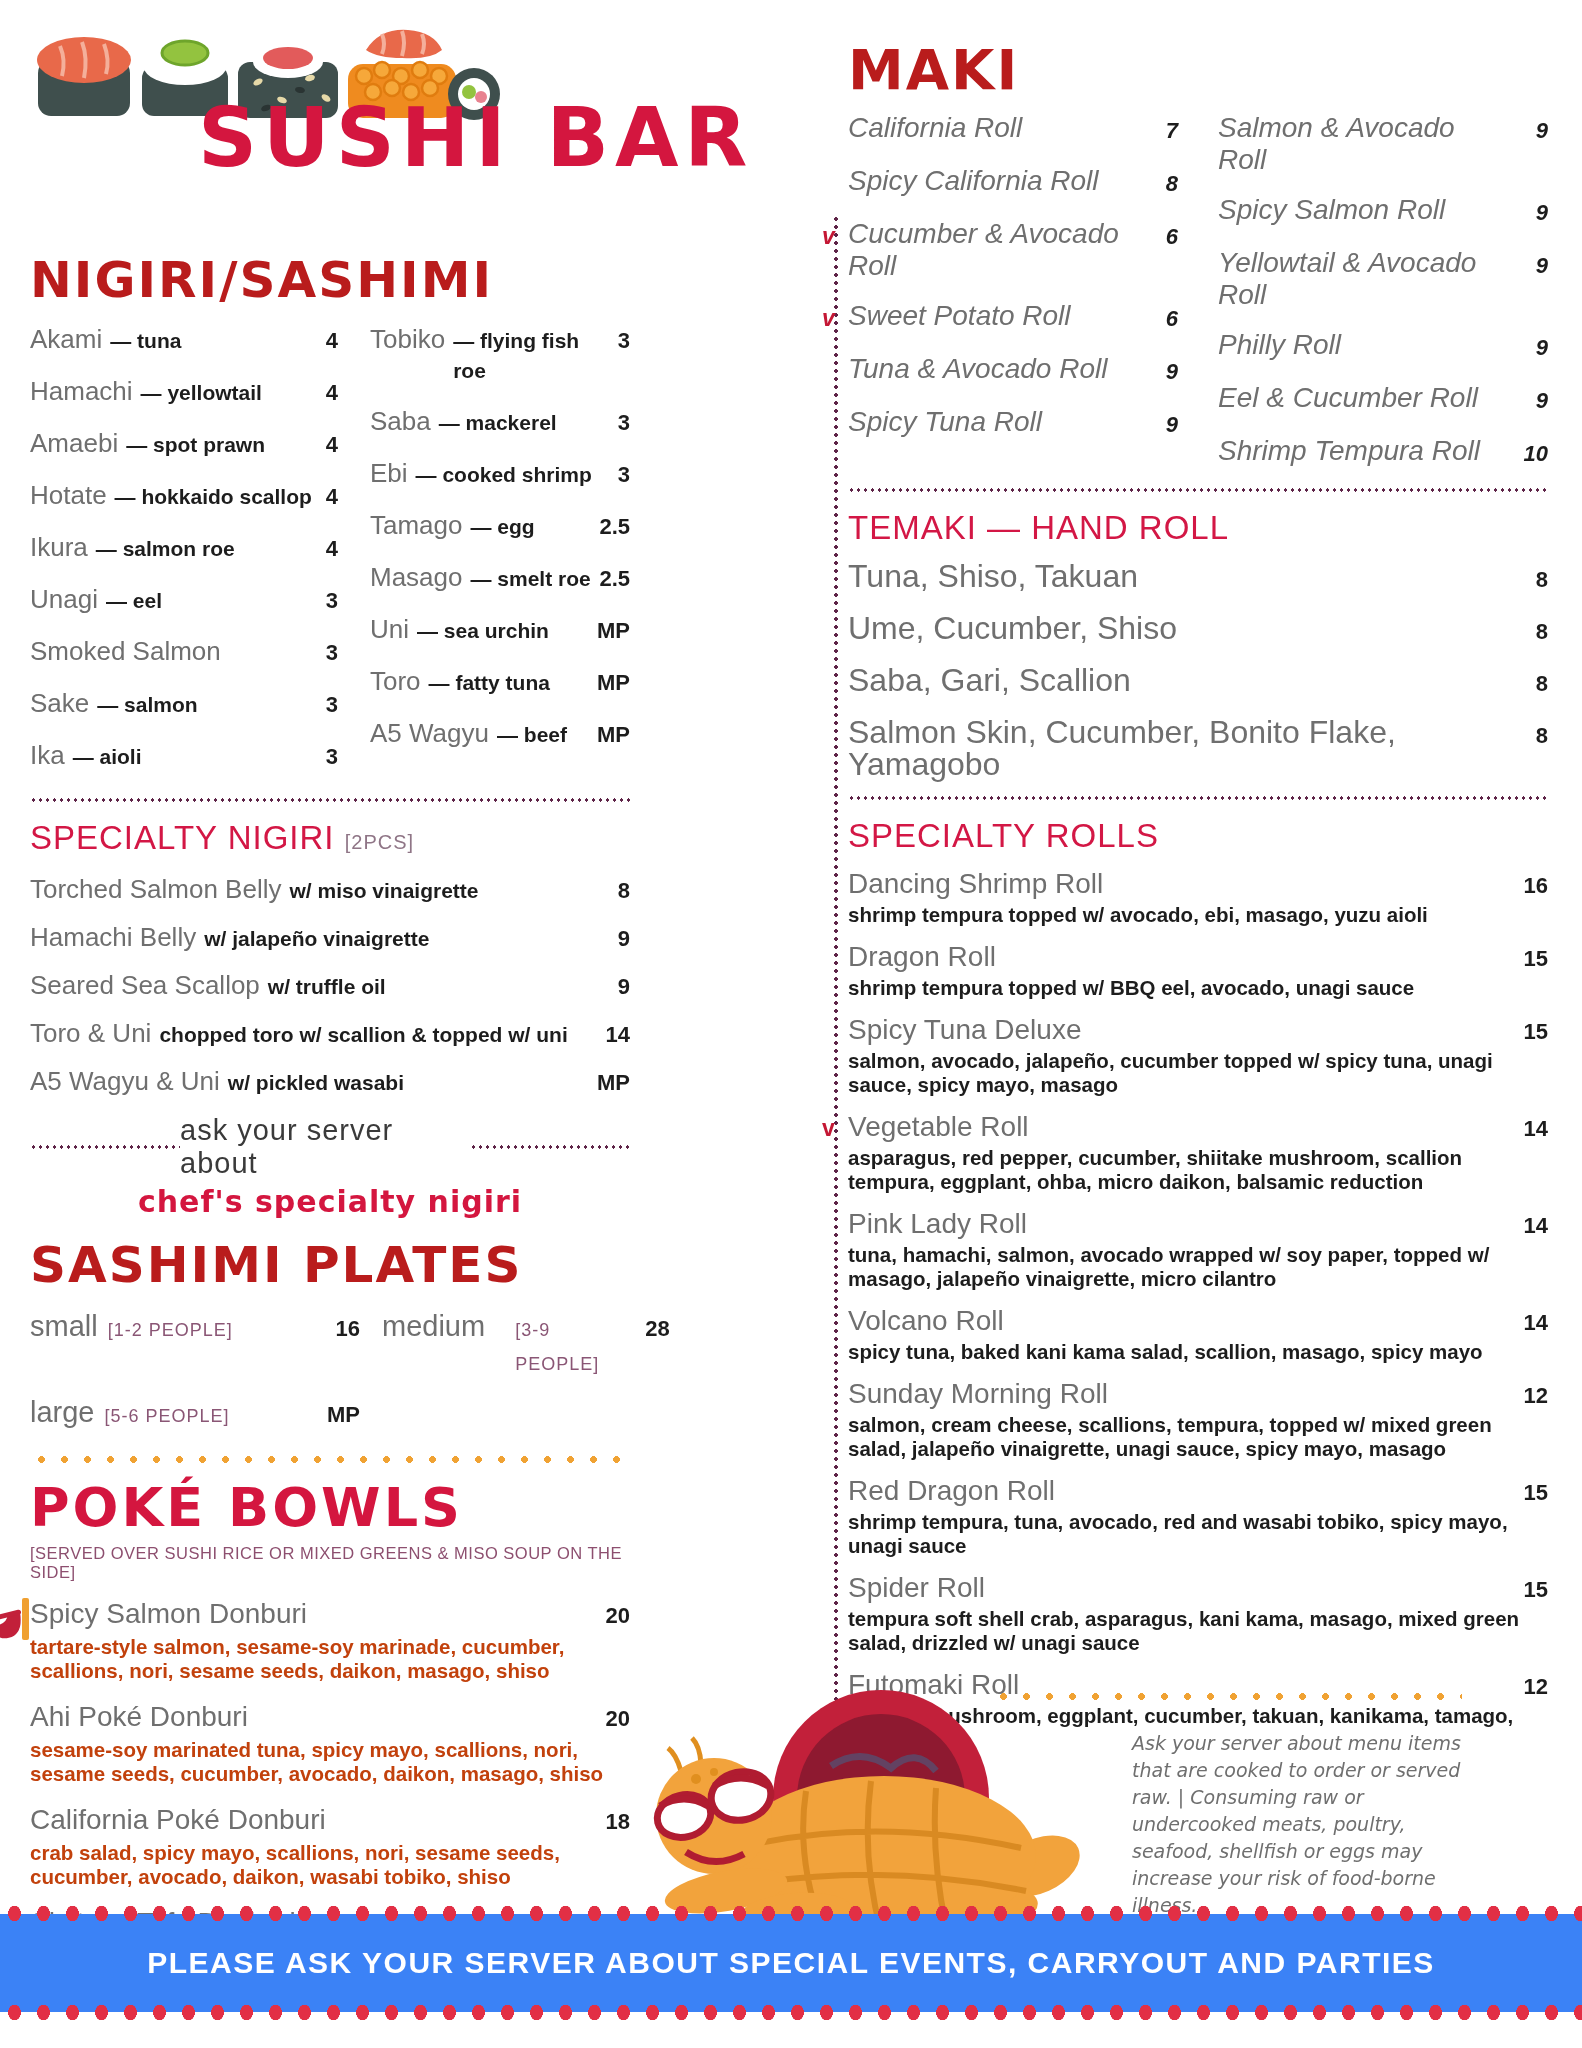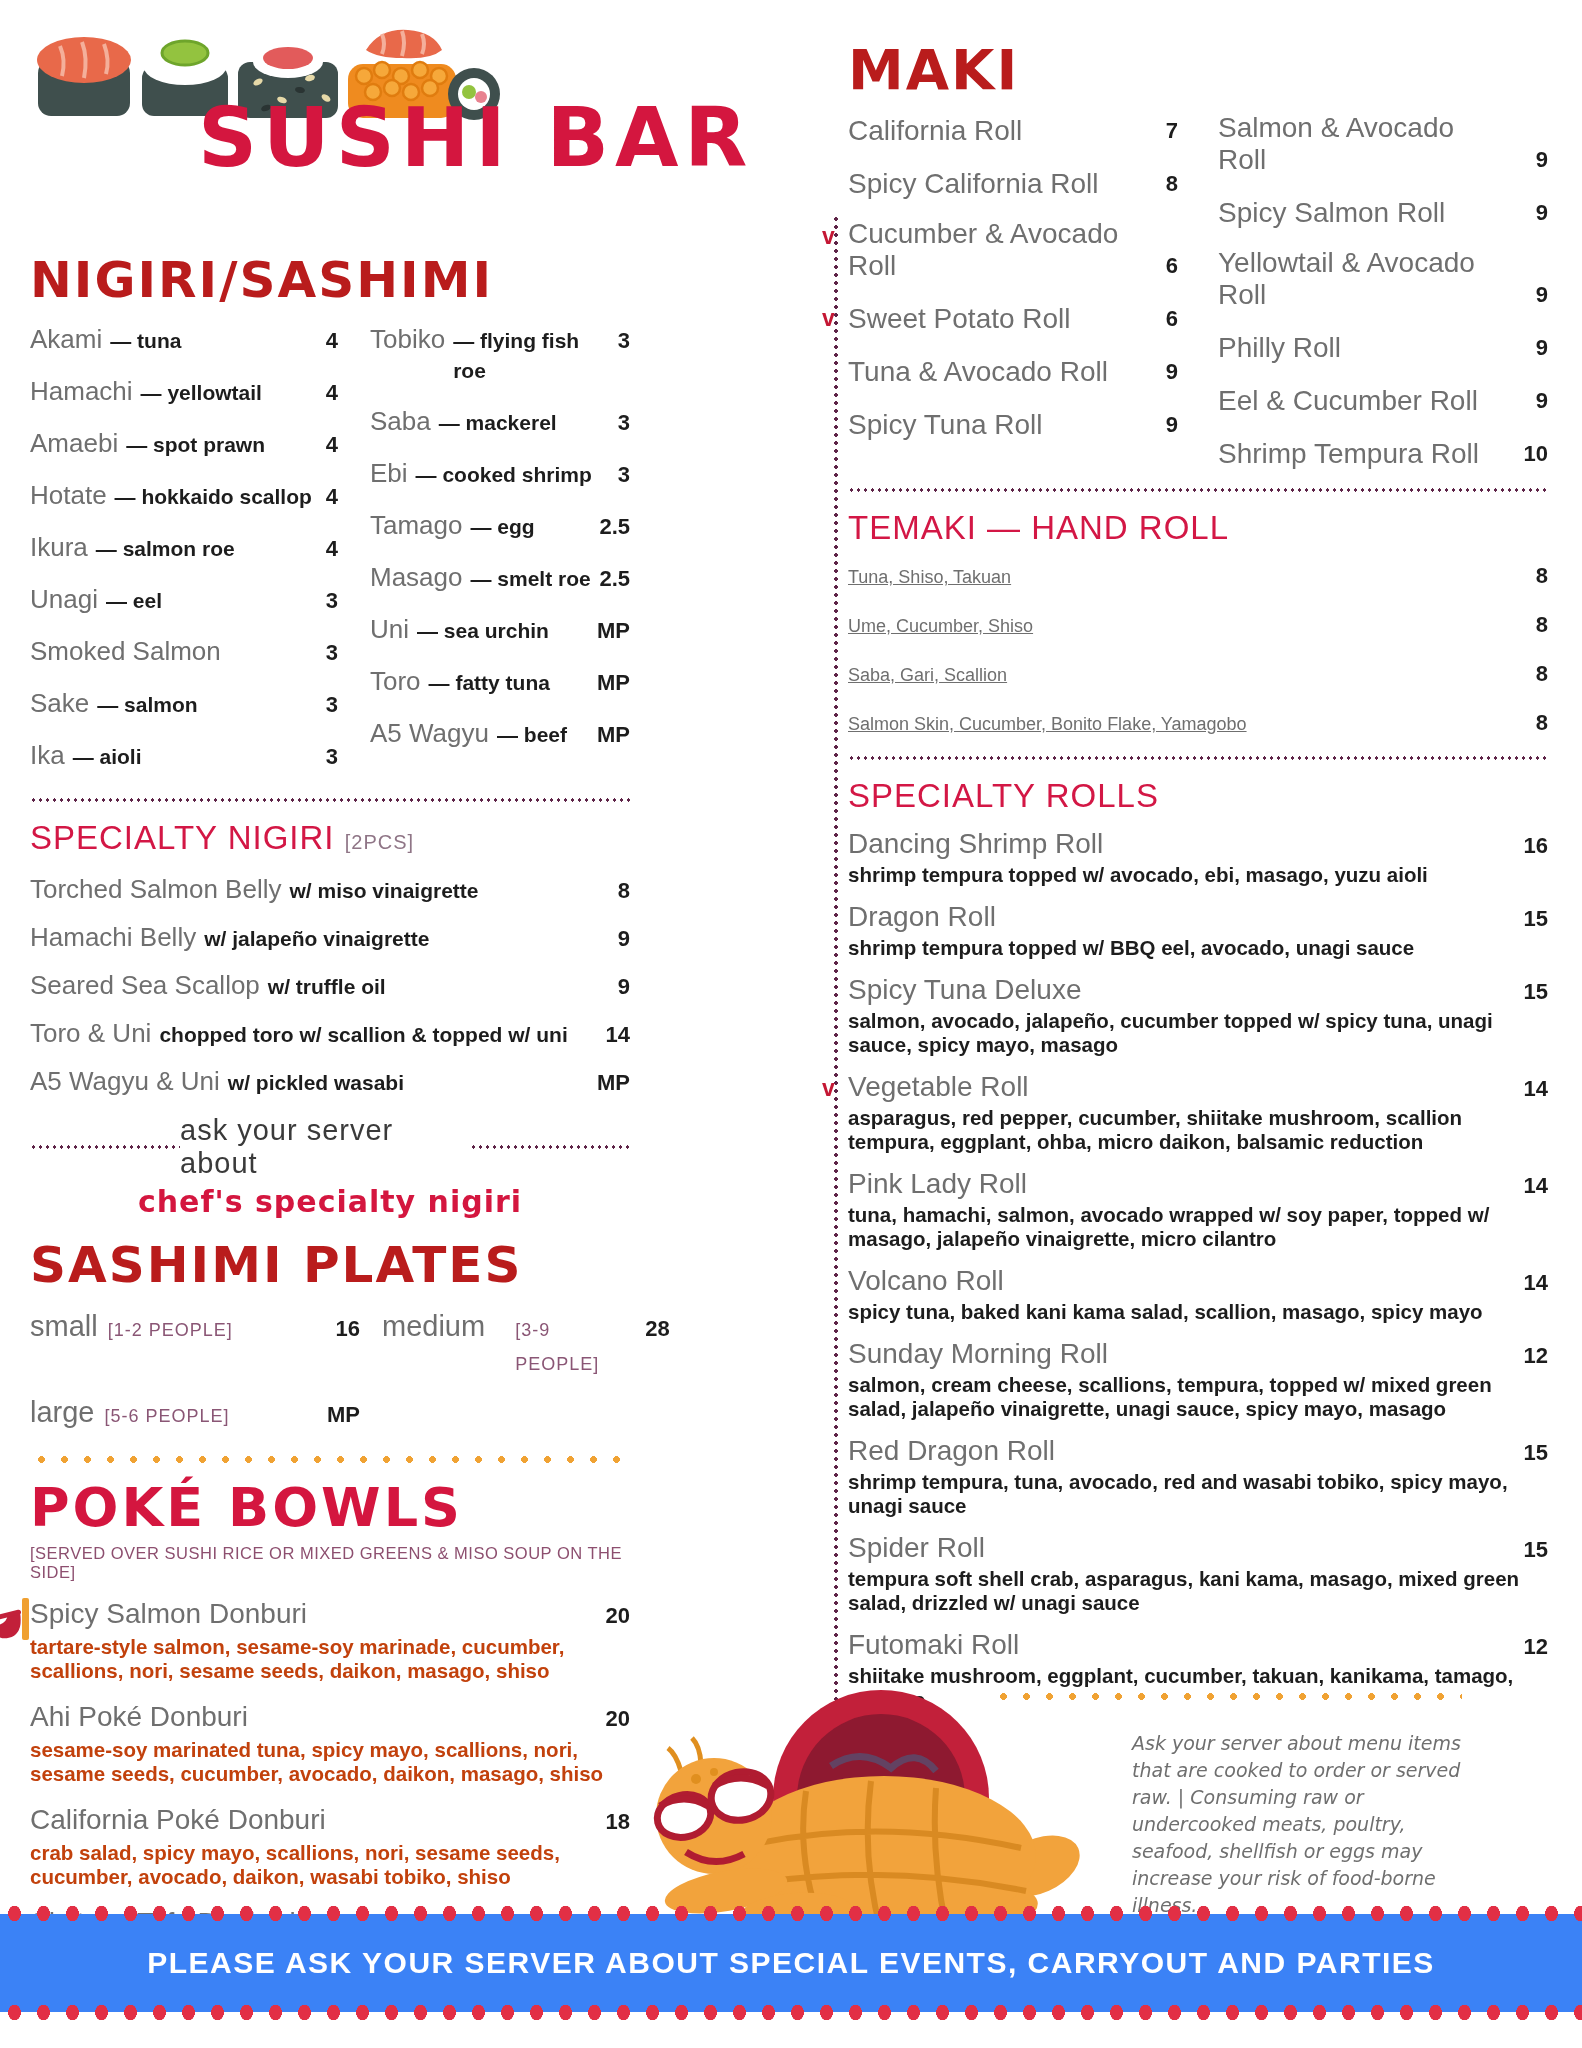--- a/index.html
+++ b/index.html
@@ -64,27 +64,27 @@
   .poke-sub { color:#8d4f6f; font-size:16.5px; letter-spacing:0.5px; margin-top:6px; }
   .poke-items { margin-top:16px; position:relative; }
   .pk-item { margin-bottom:18px; position:relative; }
   .pk-line { display:flex; align-items:baseline; line-height:32px; position:relative; }
   .pk-name { color:#6f6f6f; font-size:28px; }
   .pk-desc { color:#c2410c; font-size:20.5px; font-weight:700; line-height:24px; margin-top:3px; width:590px; }
   .bowl-icon { position:absolute; left:-44px; top:-2px; }
 
   .mcols { display:flex; gap:40px; margin-top:12px; }
   .mcol { width:330px; }
-  .mrow { display:flex; align-items:flex-end; margin-bottom:18px; line-height:32px; position:relative; }
+  .mrow { display:flex; align-items:flex-start; margin-bottom:18px; line-height:32px; position:relative;font-style:italic; }
   .mrow .nm { flex:1 1 auto; font-size:28px; padding-right:8px; }
   .mrow .pr { width:34px; text-align:right; padding-top:3px; }
 
   .temaki-items { margin-top:12px; }
   .trow { display:flex; align-items:baseline; margin-bottom:16px; line-height:32px; }
-  .trow .nm { font-size:18px;text-decoration:underline; }
+  .trow .nm { font-size:32px; }
 
   .roll-items { margin-top:12px; }
   .rl-item { margin-bottom:14px; position:relative; }
   .rl-line { display:flex; align-items:baseline; line-height:31px; position:relative; }
   .rl-name { color:#6f6f6f; font-size:28px; }
   .rl-desc { color:#1d1d1d; font-size:20.5px; font-weight:700; line-height:24px; margin-top:2px; width:700px; }
 
   
   .bottom-right { position:absolute; left:620px; top:1672px; width:940px; height:270px; }
   .br-odots { position:absolute; left:372px; top:20px; width:470px; }

